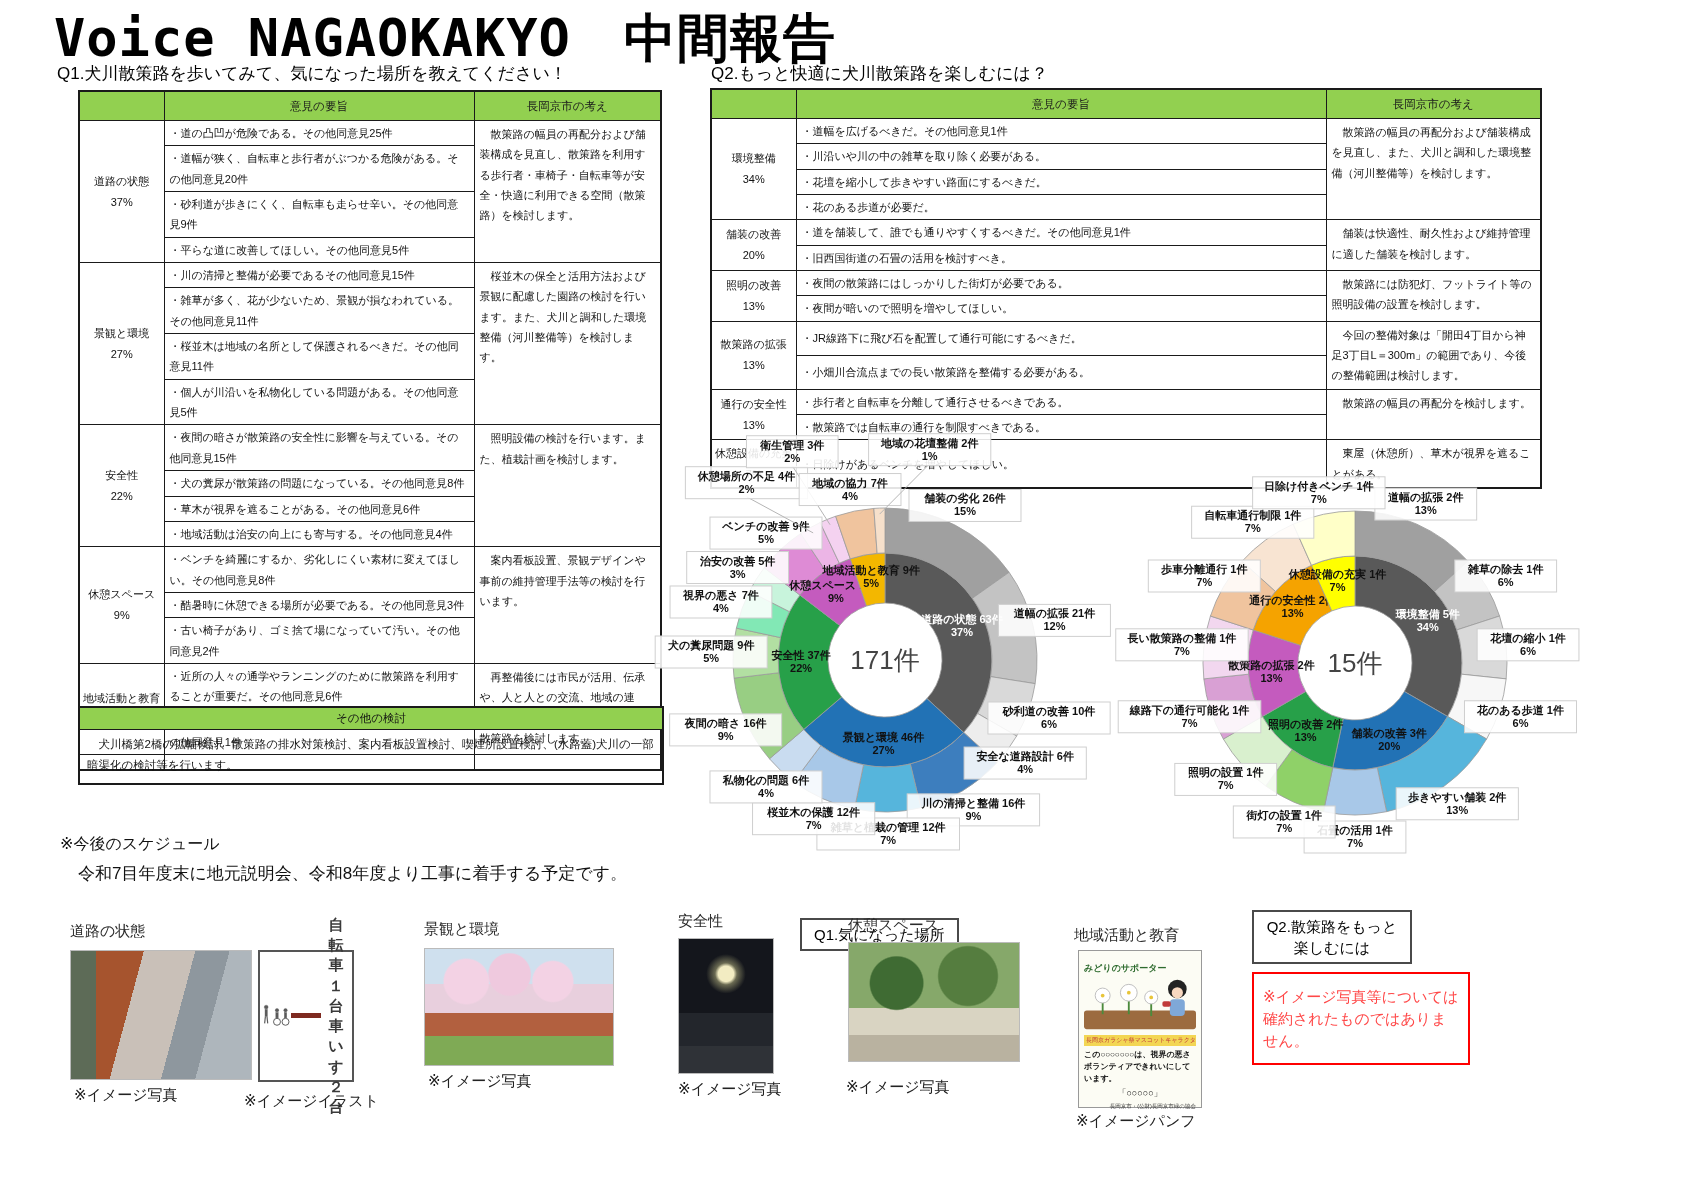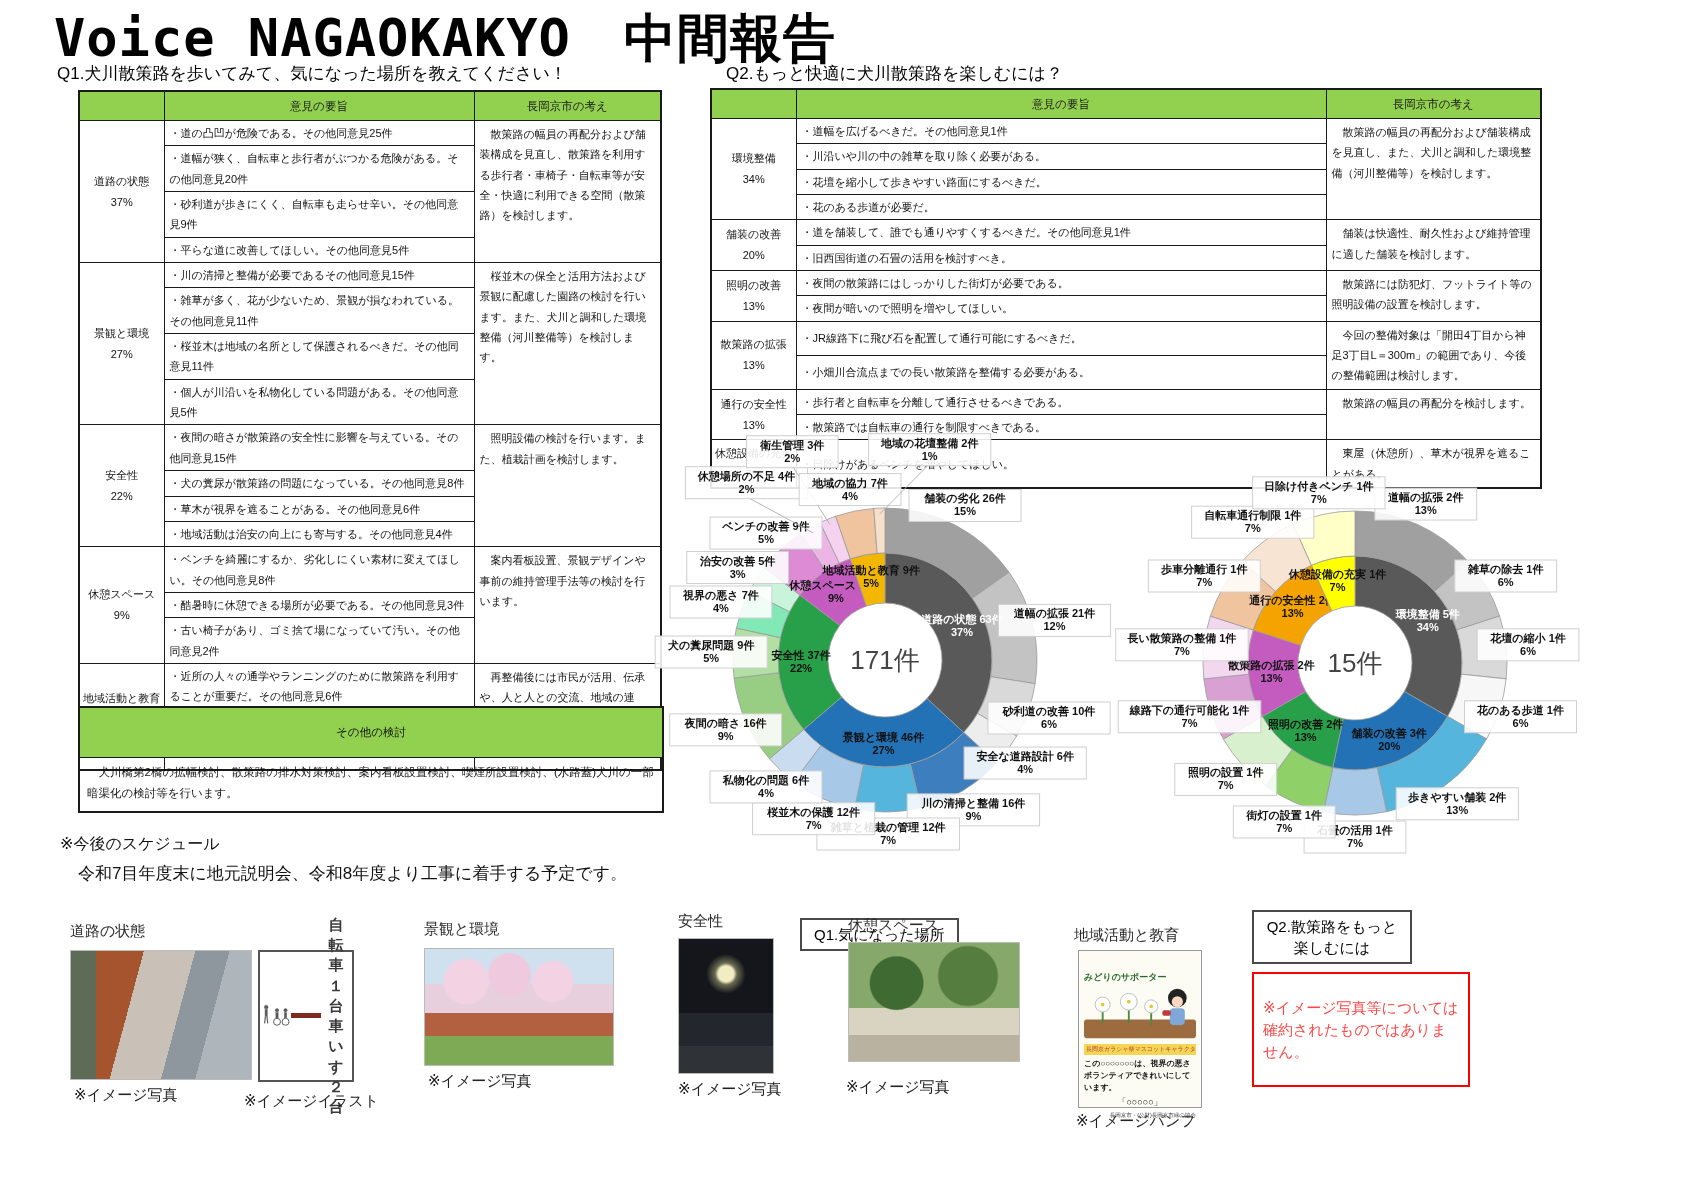--- a/index.html
+++ b/index.html
@@ -4,32 +4,32 @@
 <style>
   html,body{margin:0;padding:0;}
   body{width:1683px;height:1190px;position:relative;background:#fff;
        font-family:"Liberation Sans","DejaVu Sans",sans-serif;color:#111;overflow:hidden;}
   .abs{position:absolute;}
   
   #main-title{left:54px;top:4px;font-size:52px;font-weight:bold;letter-spacing:1px;
       font-family:"DejaVu Sans Mono","DejaVu Sans",monospace;color:#000;}
   .q-heading{font-size:17px;color:#000;}
   #q1-heading{left:57px;top:62px;}
-  #q2-heading{left:726px;top:62px;}
+  #q2-heading{left:711px;top:62px;}
   
   .optable{border-collapse:collapse;table-layout:fixed;font-size:11px;border:2px solid #1a1a1a;background:#fff;}
   .optable th,.optable td{border:1px solid #1a1a1a;}
   .optable th{background:#92D050;font-weight:normal;height:26px;font-size:11.5px;color:#1a1a1a;}
   td.cat{text-align:center;vertical-align:middle;line-height:1.9;background:#fff;}
   td.op{padding:2px 5px;line-height:1.85;vertical-align:middle;background:#fff;}
   td.city{padding:3px 5px;line-height:1.85;vertical-align:top;text-indent:1em;background:#fff;margin-left:36px;}
   tr.tail td{height:12px;border-bottom:none;}
   
   .othertable{width:582px;border:2px solid #1a1a1a;}
-  .other-head{background:#92D050;text-align:center;font-size:11.5px;padding:17px 0;border-bottom:1px solid #1a1a1a;}
+  .other-head{background:#92D050;text-align:center;font-size:11.5px;padding:3px 0;border-bottom:1px solid #1a1a1a;}
   .other-body{font-size:11.5px;line-height:1.8;padding:4px 7px 8px 7px;text-indent:1em;}
   
   svg.donut{overflow:visible;}
   .chart-caption{border:2px solid #4a4a4a;background:#fff;font-size:15px;padding:4px 12px;text-align:center;line-height:1.4;color:#000;}
   
   #schedule-title{left:60px;top:834px;font-size:16px;}
   #schedule-text{left:78px;top:862px;font-size:17px;}
   
   .sec-title{font-size:15px;color:#2b2b2b;}
   .ph{border:1px solid #bbb;}
@@ -43,29 +43,29 @@
     linear-gradient(to bottom,#14161c 0 55%,#23262c 55% 80%,#2f3237 80%);}
   .photo-rest{background:radial-gradient(circle at 28% 34%,#3f6b33 0 18%,rgba(0,0,0,0) 19%),
     radial-gradient(circle at 70% 28%,#557d3f 0 20%,rgba(0,0,0,0) 21%),
     linear-gradient(to bottom,#86a86a 0 55%,#d9d4c2 55% 78%,#b9b2a0 78%);}
   .ph-cap{font-size:15px;color:#222;}
   
   .sign{background:#fff;border:2px solid #555;display:flex;flex-direction:row;align-items:center;}
   .sign-bar{width:84%;height:5px;background:#7e2a20;margin:1px 0 3px 0;}
   .sign-text{font-size:15px;font-weight:bold;color:#3a3a3a;line-height:1.35;text-align:center;letter-spacing:1px;}
   
-  .pamph{background:#fcfcf4;border:1px solid #999;padding:20px 5px;box-sizing:border-box;}
+  .pamph{background:#fcfcf4;border:1px solid #999;padding:11px 5px;box-sizing:border-box;}
   .pamph-head{font-size:9px;font-weight:bold;color:#2e6b2e;}
   .pamph-banner{background:#f3d654;color:#c03a3a;font-size:6px;white-space:nowrap;overflow:hidden;padding:1px 2px;}
   .pamph-body{font-size:8px;font-weight:bold;line-height:1.5;margin-top:3px;}
   .pamph-quote{font-size:9px;text-align:center;margin-top:2px;}
   .pamph-foot{font-size:5.5px;text-align:right;margin-top:3px;color:#333;}
   
   #disclaimer{left:1252px;top:972px;width:196px;border:2px solid #FF0000;color:#FF4848;
-      font-size:15px;line-height:1.45;padding:23px 9px;background:#fff;}
+      font-size:15px;line-height:1.45;padding:12px 9px;background:#fff;}
 </style>
 </head>
 <body>
 
 <div class="abs" id="main-title">Voice NAGAOKAKYO　中間報告</div>
 
 <div class="abs q-heading" id="q1-heading">Q1.犬川散策路を歩いてみて、気になった場所を教えてください！</div>
 <div class="abs q-heading" id="q2-heading">Q2.もっと快適に犬川散策路を楽しむには？</div>
 
 <div class="abs" id="q1-table-host" style="left:78px;top:90px;">

